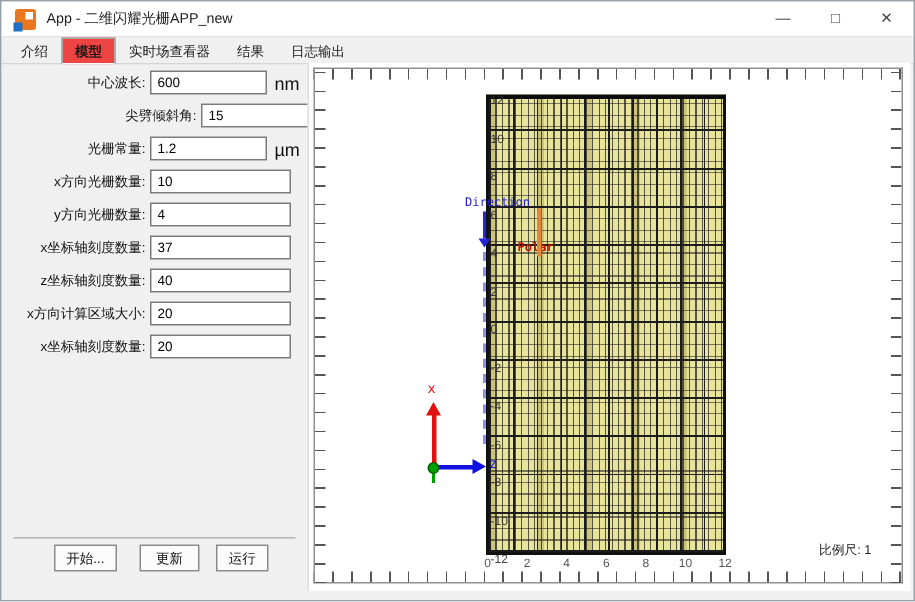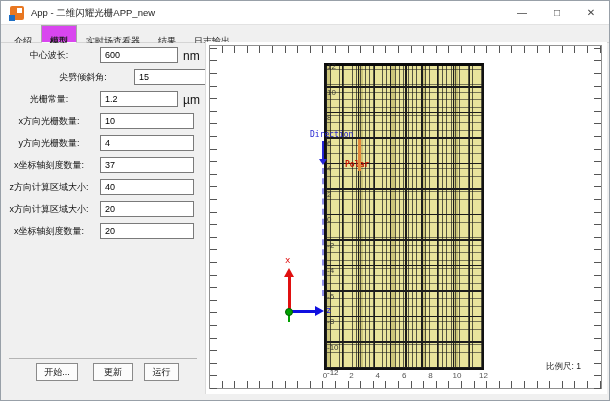--- a/index.html
+++ b/index.html
@@ -11,26 +11,26 @@
   
   #titlebar { position:absolute; left:0; top:0; width:608px; height:24px; background:#ffffff; border-bottom:1px solid #e2e2e2; }
   #app-icon { position:absolute; left:9px; top:5px; width:14px; height:14px; background:#e87722; border-radius:2px; }
   #app-icon::after { content:""; position:absolute; left:-1px; bottom:-1px; width:6px; height:6px; background:#1f6fc4; }
   #app-icon::before { content:""; position:absolute; right:2px; top:2px; width:5px; height:5px; background:#fff; }
   #title-text { position:absolute; left:30px; top:0; height:24px; line-height:24px; font-size:9.5px; color:#222; white-space:nowrap; }
   .win-ctrl { position:absolute; top:0; width:34px; height:24px; text-align:center; line-height:24px; font-size:10px; color:#444; cursor:default; }
   #btn-min { right:70px; } #btn-max { right:35px; } #btn-close { right:1px; }
   
   #tab-bar { position:absolute; left:0; top:24px; width:608px; height:18px; background:#f0f0f0; border-bottom:1px solid #d5d5d5; padding-left:4px; }
-  .tab { display:inline-block; padding:7px 8px; height:17px; line-height:17px; font-size:9px; color:#1a1a1a; vertical-align:top; border:1px solid transparent; }
-  .tab.selected { background:#d946ef; border:1px solid #a8a8a8; border-bottom:1px solid #fafafa; font-weight:bold; height:18px; }
+  .tab { display:inline-block; padding:0 8px; height:17px; line-height:17px; font-size:9px; color:#1a1a1a; vertical-align:top; border:1px solid transparent; }
+  .tab.selected { background:#ef4444; border:1px solid #a8a8a8; border-bottom:1px solid #fafafa; font-weight:bold; height:18px; }
   
   #left-panel { position:absolute; left:0; top:42px; width:204px; height:359px; background:#f0f0f0; }
   .frow { position:absolute; left:0; height:16px; width:204px; }
-  .flabel { position:absolute; left:0; top:2px; width:96px; text-align:center; font-size:9px; color:#111; white-space:nowrap; }
+  .flabel { position:absolute; left:0; top:2px; width:96px; text-align:right; font-size:9px; color:#111; white-space:nowrap; }
   .finput { position:absolute; left:99px; top:0; width:78px; height:16px; border:1px solid #7a7a7a; background:#fff; font-size:9px; font-family:"Liberation Sans",sans-serif; padding-left:4px; color:#000; }
   .finput.wide { width:94px; }
   .funit { position:absolute; left:182px; top:2px; font-size:12px; color:#111; }
   #divider { position:absolute; left:8px; top:315px; width:188px; height:1px; background:#b4b4b4; }
   .action-btn { position:absolute; top:320px; height:18px; background:#fcfcfc; border:1px solid #8a8a8a; font-size:9px; font-family:"Liberation Sans",sans-serif; color:#111; text-align:center; }
   
   #plot-panel { position:absolute; left:204px; top:41px; width:402px; height:352px; background:#ffffff; border-left:1px solid #dcdcdc; }
   .ruler { position:absolute; }
   #ruler-top    { left:3px; right:5px; top:3px;    height:8px; border-top:1px solid #909090;
                   background:repeating-linear-gradient(90deg,#555 0 1px,transparent 1px 12.6px); }
@@ -108,21 +108,21 @@
         </div>
         <div class="frow" style="top: 92px;">
           <span class="flabel">y方向光栅数量:</span>
           <input class="finput wide" value="4" style="">
         </div>
         <div class="frow" style="top: 114px;">
           <span class="flabel">x坐标轴刻度数量:</span>
           <input class="finput wide" value="37" style="">
         </div>
         <div class="frow" style="top: 136px;">
-          <span class="flabel">z方向计算区域大小:</span>
+          <span class="flabel">z坐标轴刻度数量:</span>
           <input class="finput wide" value="40" style="">
         </div>
         <div class="frow" style="top: 158px;">
           <span class="flabel">x方向计算区域大小:</span>
           <input class="finput wide" value="20" style="">
         </div>
         <div class="frow" style="top: 180px;">
           <span class="flabel">x坐标轴刻度数量:</span>
           <input class="finput wide" value="20" style="">
         </div>

